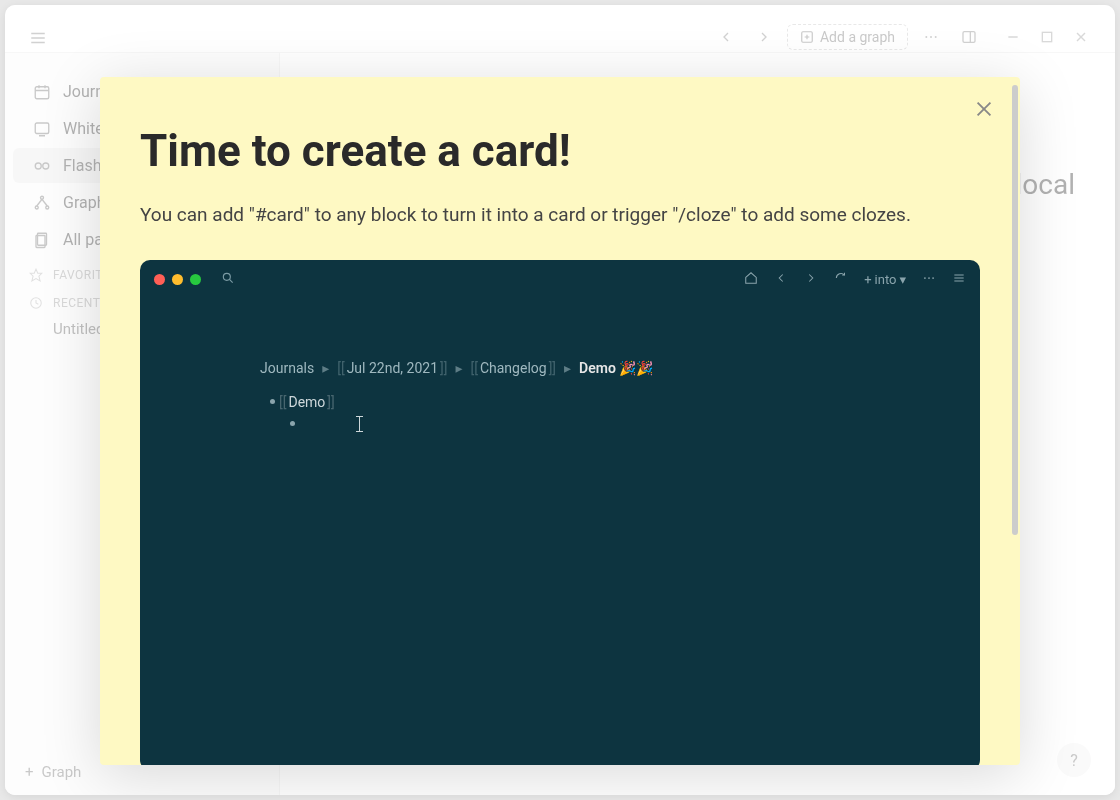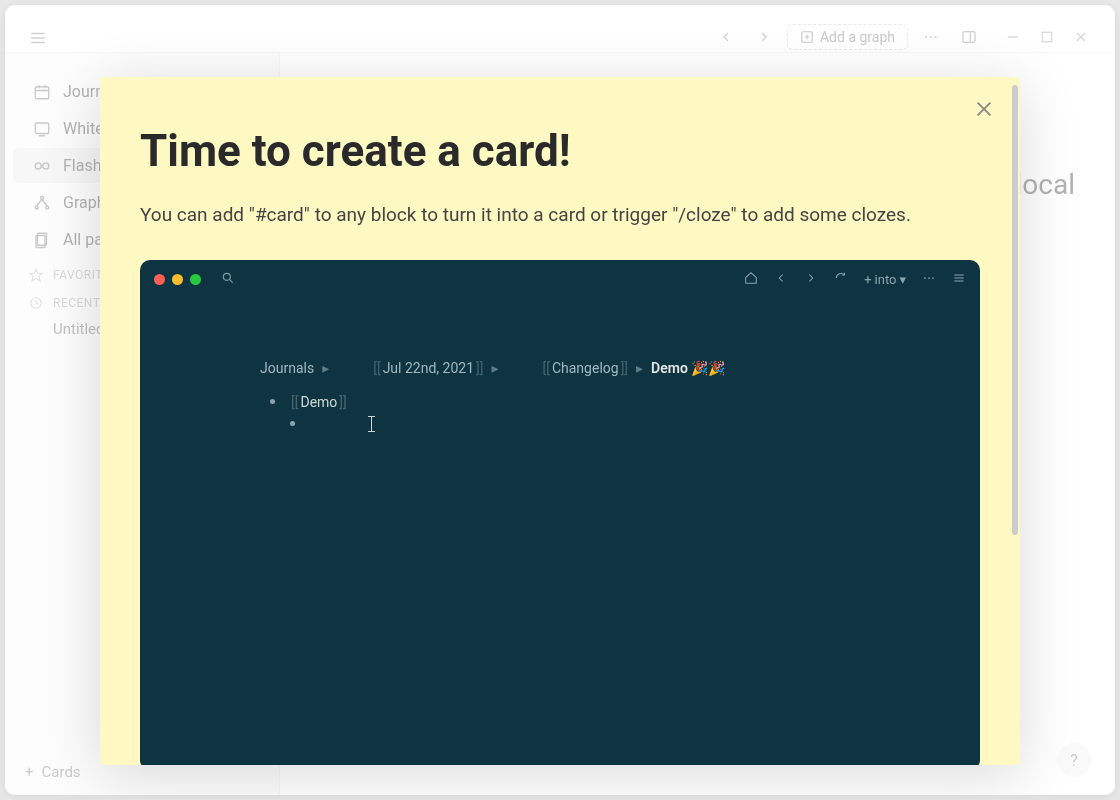--- a/index.html
+++ b/index.html
@@ -131,27 +131,27 @@
 .traffic span{width:11px;height:11px;border-radius:50%;display:block;}
 .tr-red{background:#ff5f56;} .tr-yel{background:#ffbd2e;} .tr-grn{background:#27c93f;}
 .demo-search-icon{color:#7a9aa3;margin-left:6px;}
 .demo-search-icon svg{width:14px;height:14px;stroke:currentColor;stroke-width:2;fill:none;}
 .demo-titlebar-right{margin-left:auto;display:flex;align-items:center;gap:16px;color:#8aa4ac;}
 .demo-titlebar-right svg{width:14px;height:14px;stroke:currentColor;stroke-width:1.8;fill:none;}
 .demo-docs{font-size:13px;display:flex;align-items:center;gap:3px;}
 .demo-content { padding: 60px 120px 0 120px; }
 .breadcrumb { display:flex; gap:8px; align-items:center; flex-wrap:wrap; font-size:14px;}
 .crumb{color:#9fb8bf;}
-.crumb.link{color:#9fb8bf;margin-left:36px;}
+.crumb.link{color:#9fb8bf;}
 .crumb.brackets::before{content:"[[";opacity:0.35;margin-right:2px;}
 .crumb.brackets::after{content:"]]";opacity:0.35;margin-left:2px;}
 .crumb.final{color:#e6e6e6;font-weight:600;}
 .crumb-sep{color:#5e7d86;}
 .bullet-list{margin-top:18px;padding-left:10px;}
-.bullet-item{display:flex;align-items:center;gap:16px;margin:6px 0;}
+.bullet-item{display:flex;align-items:center;gap:4px;margin:6px 0;}
 .bullet{width:5px;height:5px;border-radius:50%;background:#8aa4ac;flex-shrink:0;}
 .bullet-item.child{margin-left:20px;}
 .demo-text{color:#cdd7da;}
 .demo-text.brackets::before{content:"[[";opacity:0.3;margin-right:2px;}
 .demo-text.brackets::after{content:"]]";opacity:0.3;margin-left:2px;}
 .text-cursor{display:inline-block;width:1px;height:16px;background:#cdd7da;position:relative;}
 .text-cursor::before,.text-cursor::after{content:"";position:absolute;left:-3px;width:7px;height:1px;background:#cdd7da;}
 .text-cursor::before{top:0;} .text-cursor::after{bottom:0;}
 </style>
 </head>
@@ -274,21 +274,21 @@
             <circle cx="12" cy="12" r="9"></circle>
             <polyline points="12 7 12 12 16 14"></polyline>
           </svg>
         <span>RECENT</span>
       </div>
       <div class="sub-item">
         <span>Untitled</span>
       </div>
       <div class="sidebar-footer">
         <span>+</span>
-        <span>Cards</span>
+        <span>Graph</span>
       </div>
     </div>
 
     <div class="main-area">
       <div class="page-title-bg">local</div>
       <div class="help-btn">
         <span>?</span>
       </div>
     </div>
   </div>

